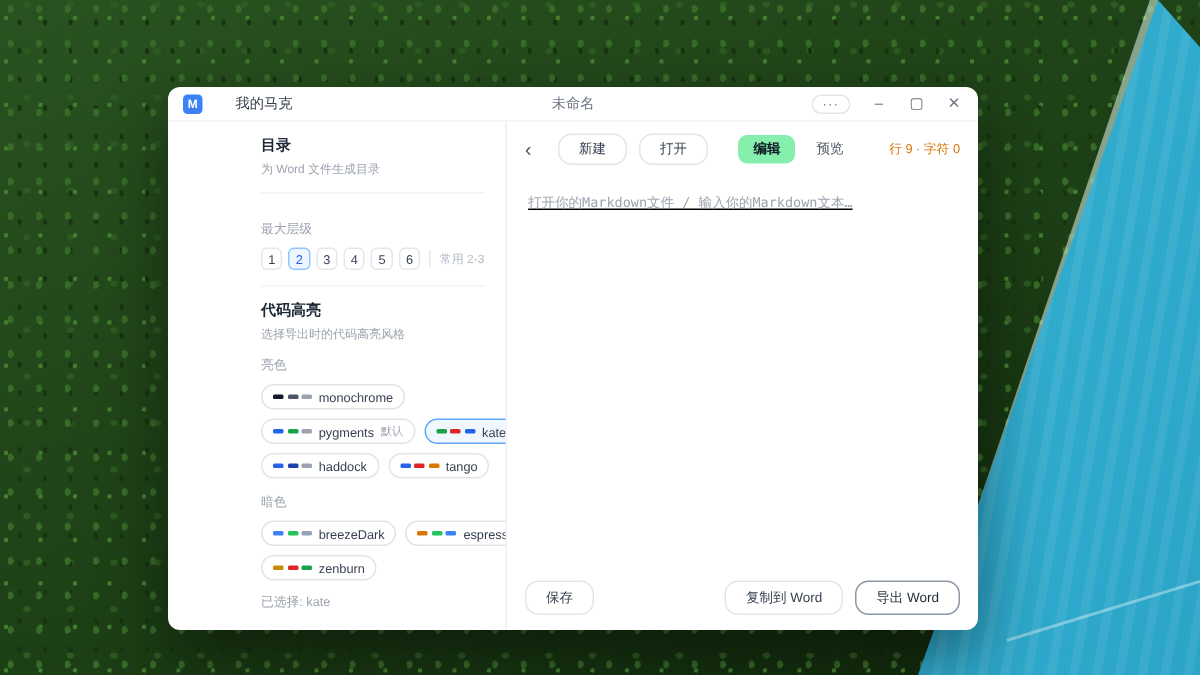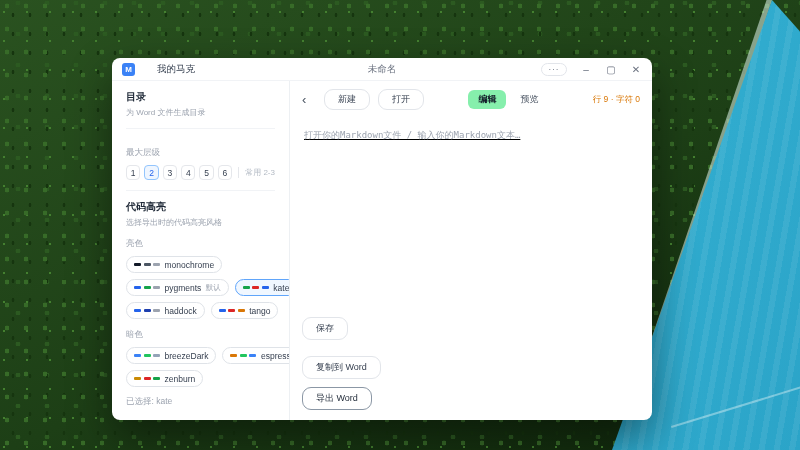--- a/index.html
+++ b/index.html
@@ -33,21 +33,21 @@
     padding:0 10px; position:relative; border-bottom:1px solid #f1f3f6; }
   .app-icon { width:13px; height:13px; border-radius:3px; background:#3b82f6; color:#fff;
     font-size:8px; font-weight:bold; display:flex; align-items:center; justify-content:center; }
   .app-title { font-size:9.5px; color:#374151; margin-left:22px; }
   .doc-title { position:absolute; left:0; right:0; text-align:center; font-size:9.5px; color:#6b7280; pointer-events:none; }
   .tb-right { margin-left:auto; display:flex; align-items:center; gap:13px; z-index:1; }
   .more-btn { width:26px; height:13px; border:1px solid #e2e5ea; border-radius:7px;
     font-size:8px; color:#6b7280; display:flex; align-items:center; justify-content:center; letter-spacing:1px; }
   .wc { font-size:10px; color:#6b7280; width:12px; text-align:center; cursor:default; }
 
-  .body-row { flex:1; display:flex; min-height:0; }
+  .body-row { flex:1; display:flex; min-height:0;padding-left:48px; }
   .sidebar { width:178px; flex:0 0 178px; border-right:1px solid #edf0f3; padding:0 14px; overflow:hidden; }
   .sec { padding:9px 0 10px; border-bottom:1px solid #f1f3f6; }
   .sec:last-child { border-bottom:none; }
   .sec-title { font-size:10px; font-weight:bold; color:#1f2937; }
   .sec-sub { font-size:8px; color:#9ca3af; margin-top:3px; }
   .row-between { display:flex; align-items:center; justify-content:space-between; }
   .lbl { font-size:9px; color:#4b5563; }
   .mini-lbl { font-size:8.5px; color:#9ca3af; }
   .toggle { width:26px; height:13px; border-radius:7px; background:#e5e7eb; position:relative; }
   .toggle .knob { position:absolute; left:1px; top:1px; width:11px; height:11px; border-radius:50%;
@@ -69,21 +69,21 @@
   .toolbar { display:flex; align-items:center; padding:8px 12px 7px; gap:8px; }
   .back-btn { font-size:13px; color:#4b5563; width:14px; text-align:left; line-height:1; }
   .tbtn { padding:3px 13px; border:1px solid #e2e5ea; border-radius:9px; background:#fff;
     font-size:9px; color:#374151; }
   .tabs { margin:0 auto; display:flex; align-items:center; gap:4px; }
   .tab { padding:3px 10px; border-radius:6px; font-size:9px; color:#4b5563; }
   .tab.sel { background:#86efac; color:#111827; font-weight:bold; }
   .status { font-size:8.5px; color:#d97706; white-space:nowrap; }
   .editor { flex:1; padding:12px 14px;text-decoration:underline; }
   .placeholder { font-family:"DejaVu Sans Mono",monospace; font-size:9px; color:#9ca3af; }
-  .footer { display:flex; align-items:flex-start; padding:8px 12px 10px; gap:8px;flex-direction:column; }
+  .footer { display:flex; align-items:flex-start; padding:8px 12px 10px; gap:8px; }
   .fbtn { padding:4px 13px; border:1px solid #e2e5ea; border-radius:9px; background:#fff;
     font-size:9px; color:#374151; }
   .fbtn.primary { border-color:#8b97a5; color:#1f2937; }
   .spacer { flex:1; }
 </style>
 </head>
 <body>
 
 <div class="desktop"></div>
 <div class="shoreline"></div>

